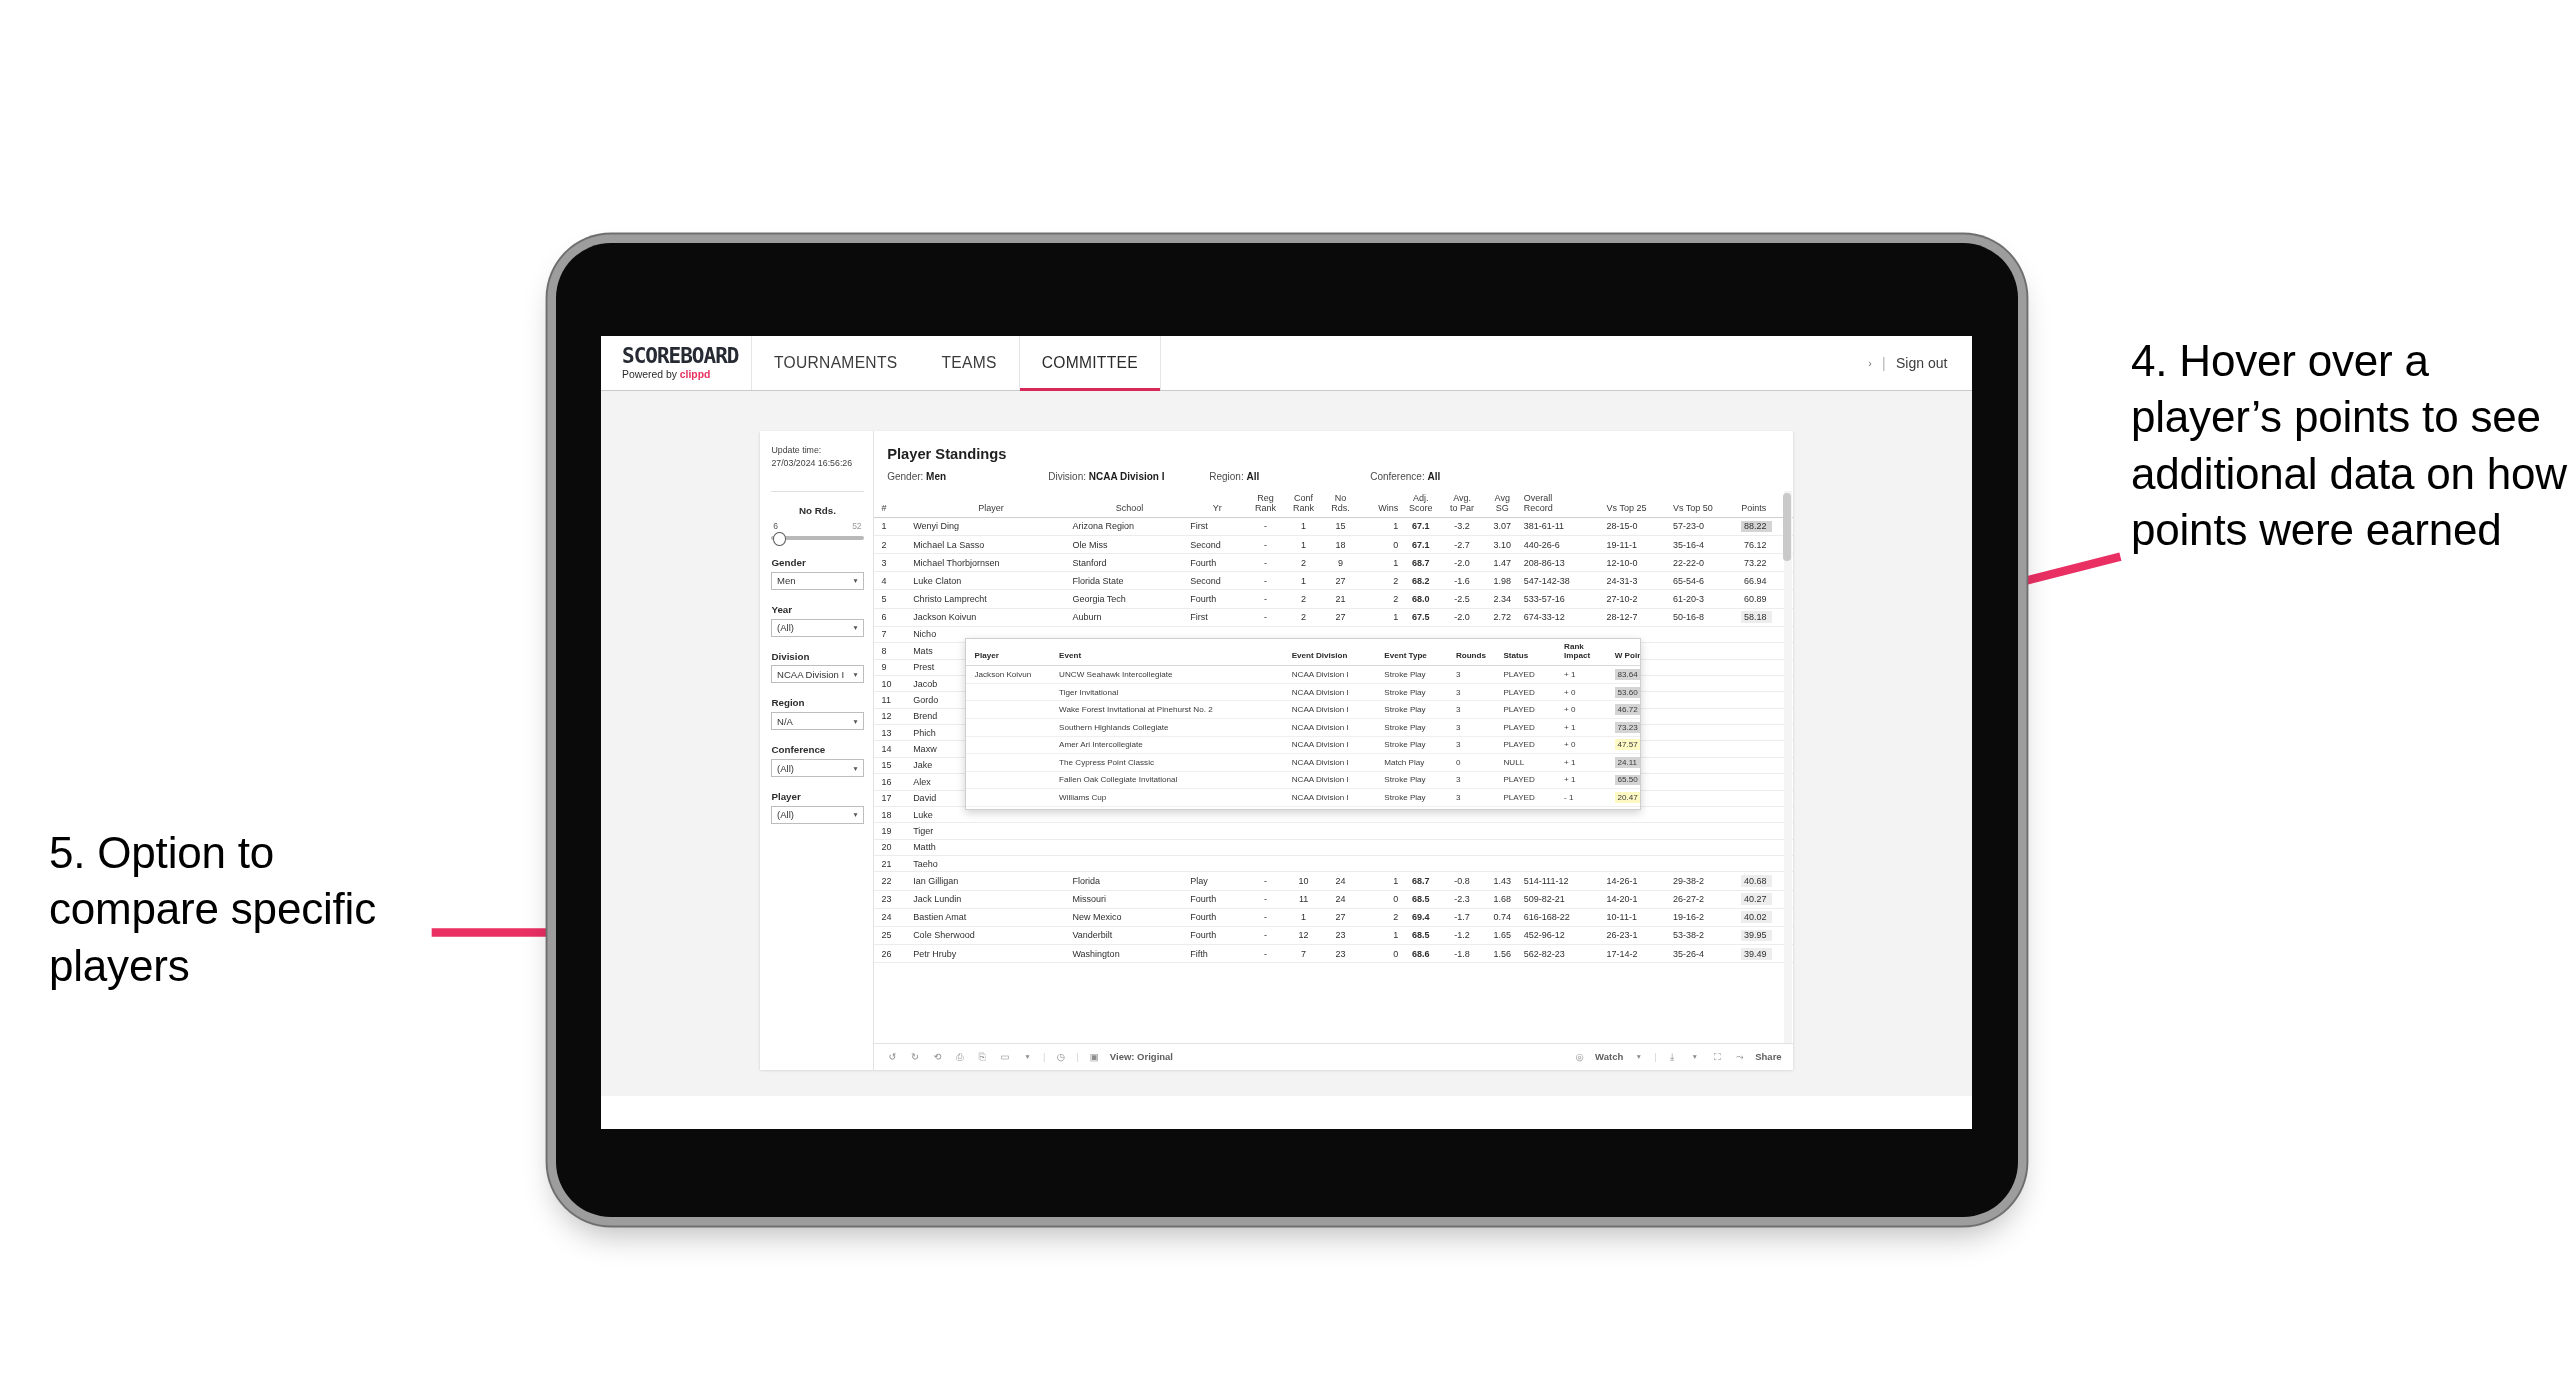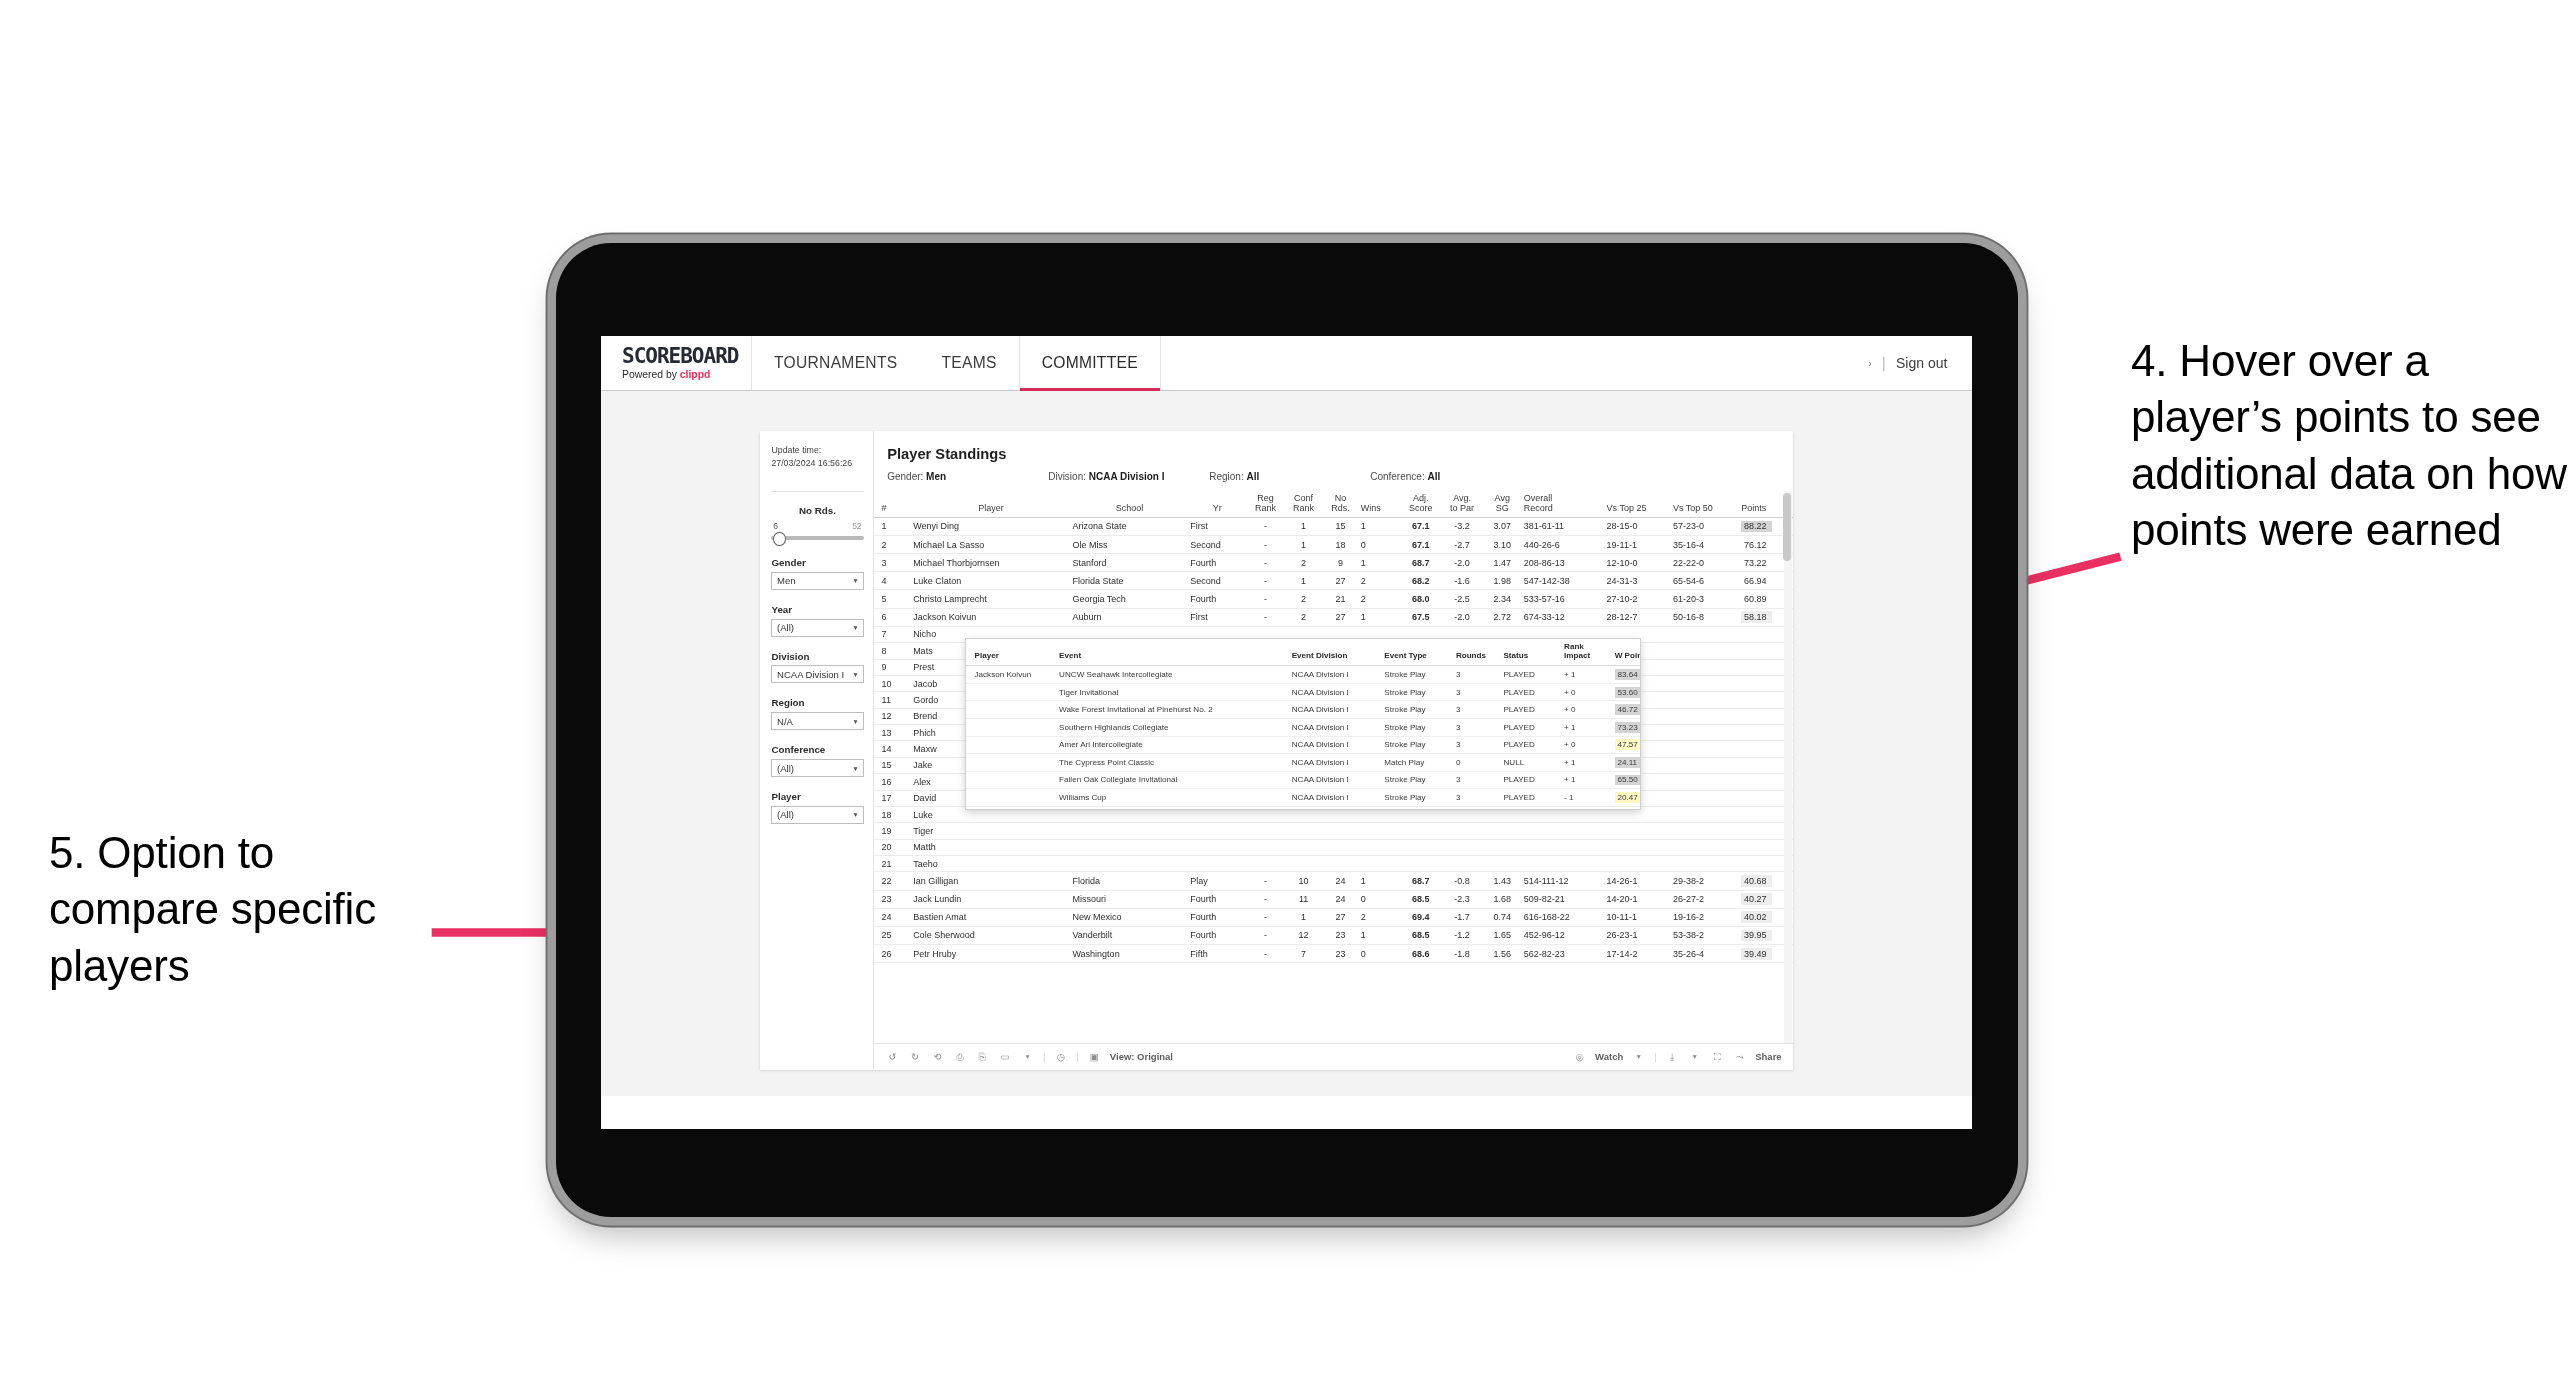--- a/index.html
+++ b/index.html
@@ -65,21 +65,21 @@
   table.stand{border-collapse:collapse;width:100%;font-size:9px;color:#2f2f2f;table-layout:fixed;}
   table.stand thead th{font-weight:400;color:#3a3a3a;vertical-align:bottom;padding:1.9px 1.9px 3.8px;border-bottom:0.9px solid #cfcfcf;line-height:1.12;}
   table.stand tbody td{padding:2.7px 1.9px;border-bottom:0.9px solid #ececec;white-space:nowrap;overflow:hidden;}
   .c-num{width:24.6px;text-align:left;padding-left:7.6px !important;}
   .c-player{width:142px;}
   .c-school{width:104px;}
   .c-yr{width:49px;}
   .c-rr{width:32px;text-align:center;}
   .c-cr{width:30px;text-align:center;}
   .c-nr{width:30px;text-align:center;}
-  .c-win{width:34px;text-align:left;}
+  .c-win{width:34px;text-align:right;}
   .c-adj{width:34px;text-align:center;font-weight:bold;}
   .c-atp{width:34px;text-align:center;}
   .c-sg{width:32px;text-align:center;}
   .c-ovr{width:72px;text-align:left;}
   .c-t25{width:57px;text-align:left;}
   .c-t50{width:57px;text-align:left;}
   .c-pts{width:45px;text-align:left;padding-left:3.8px !important;}
   .ptsbox{display:inline-block;background:#d4d4d4;padding:0.9px 2.8px;min-width:25.5px;}
   .ptsbox.light{background:#ededed;}
   #scrollbar{position:absolute;right:0.9px;top:0;width:8.5px;bottom:0;background:#f4f4f4;}
@@ -243,21 +243,21 @@
                       <th class="c-ovr">Overall<br>Record</th>
                       <th class="c-t25">Vs Top 25</th>
                       <th class="c-t50">Vs Top 50</th>
                       <th class="c-pts">Points</th>
                     </tr>
                   </thead>
                 <tbody id="std-body">
                     <tr>
                       <td class="c-num">1</td>
                       <td class="c-player">Wenyi Ding</td>
-                      <td class="c-school">Arizona State</td>
+                      <td class="c-school">Arizona Region</td>
                       <td class="c-yr">First</td>
                       <td class="c-rr">-</td>
                       <td class="c-cr">1</td>
                       <td class="c-nr">15</td>
                       <td class="c-win">1</td>
                       <td class="c-adj">67.1</td>
                       <td class="c-atp">-3.2</td>
                       <td class="c-sg">3.07</td>
                       <td class="c-ovr">381-61-11</td>
                       <td class="c-t25">28-15-0</td>

